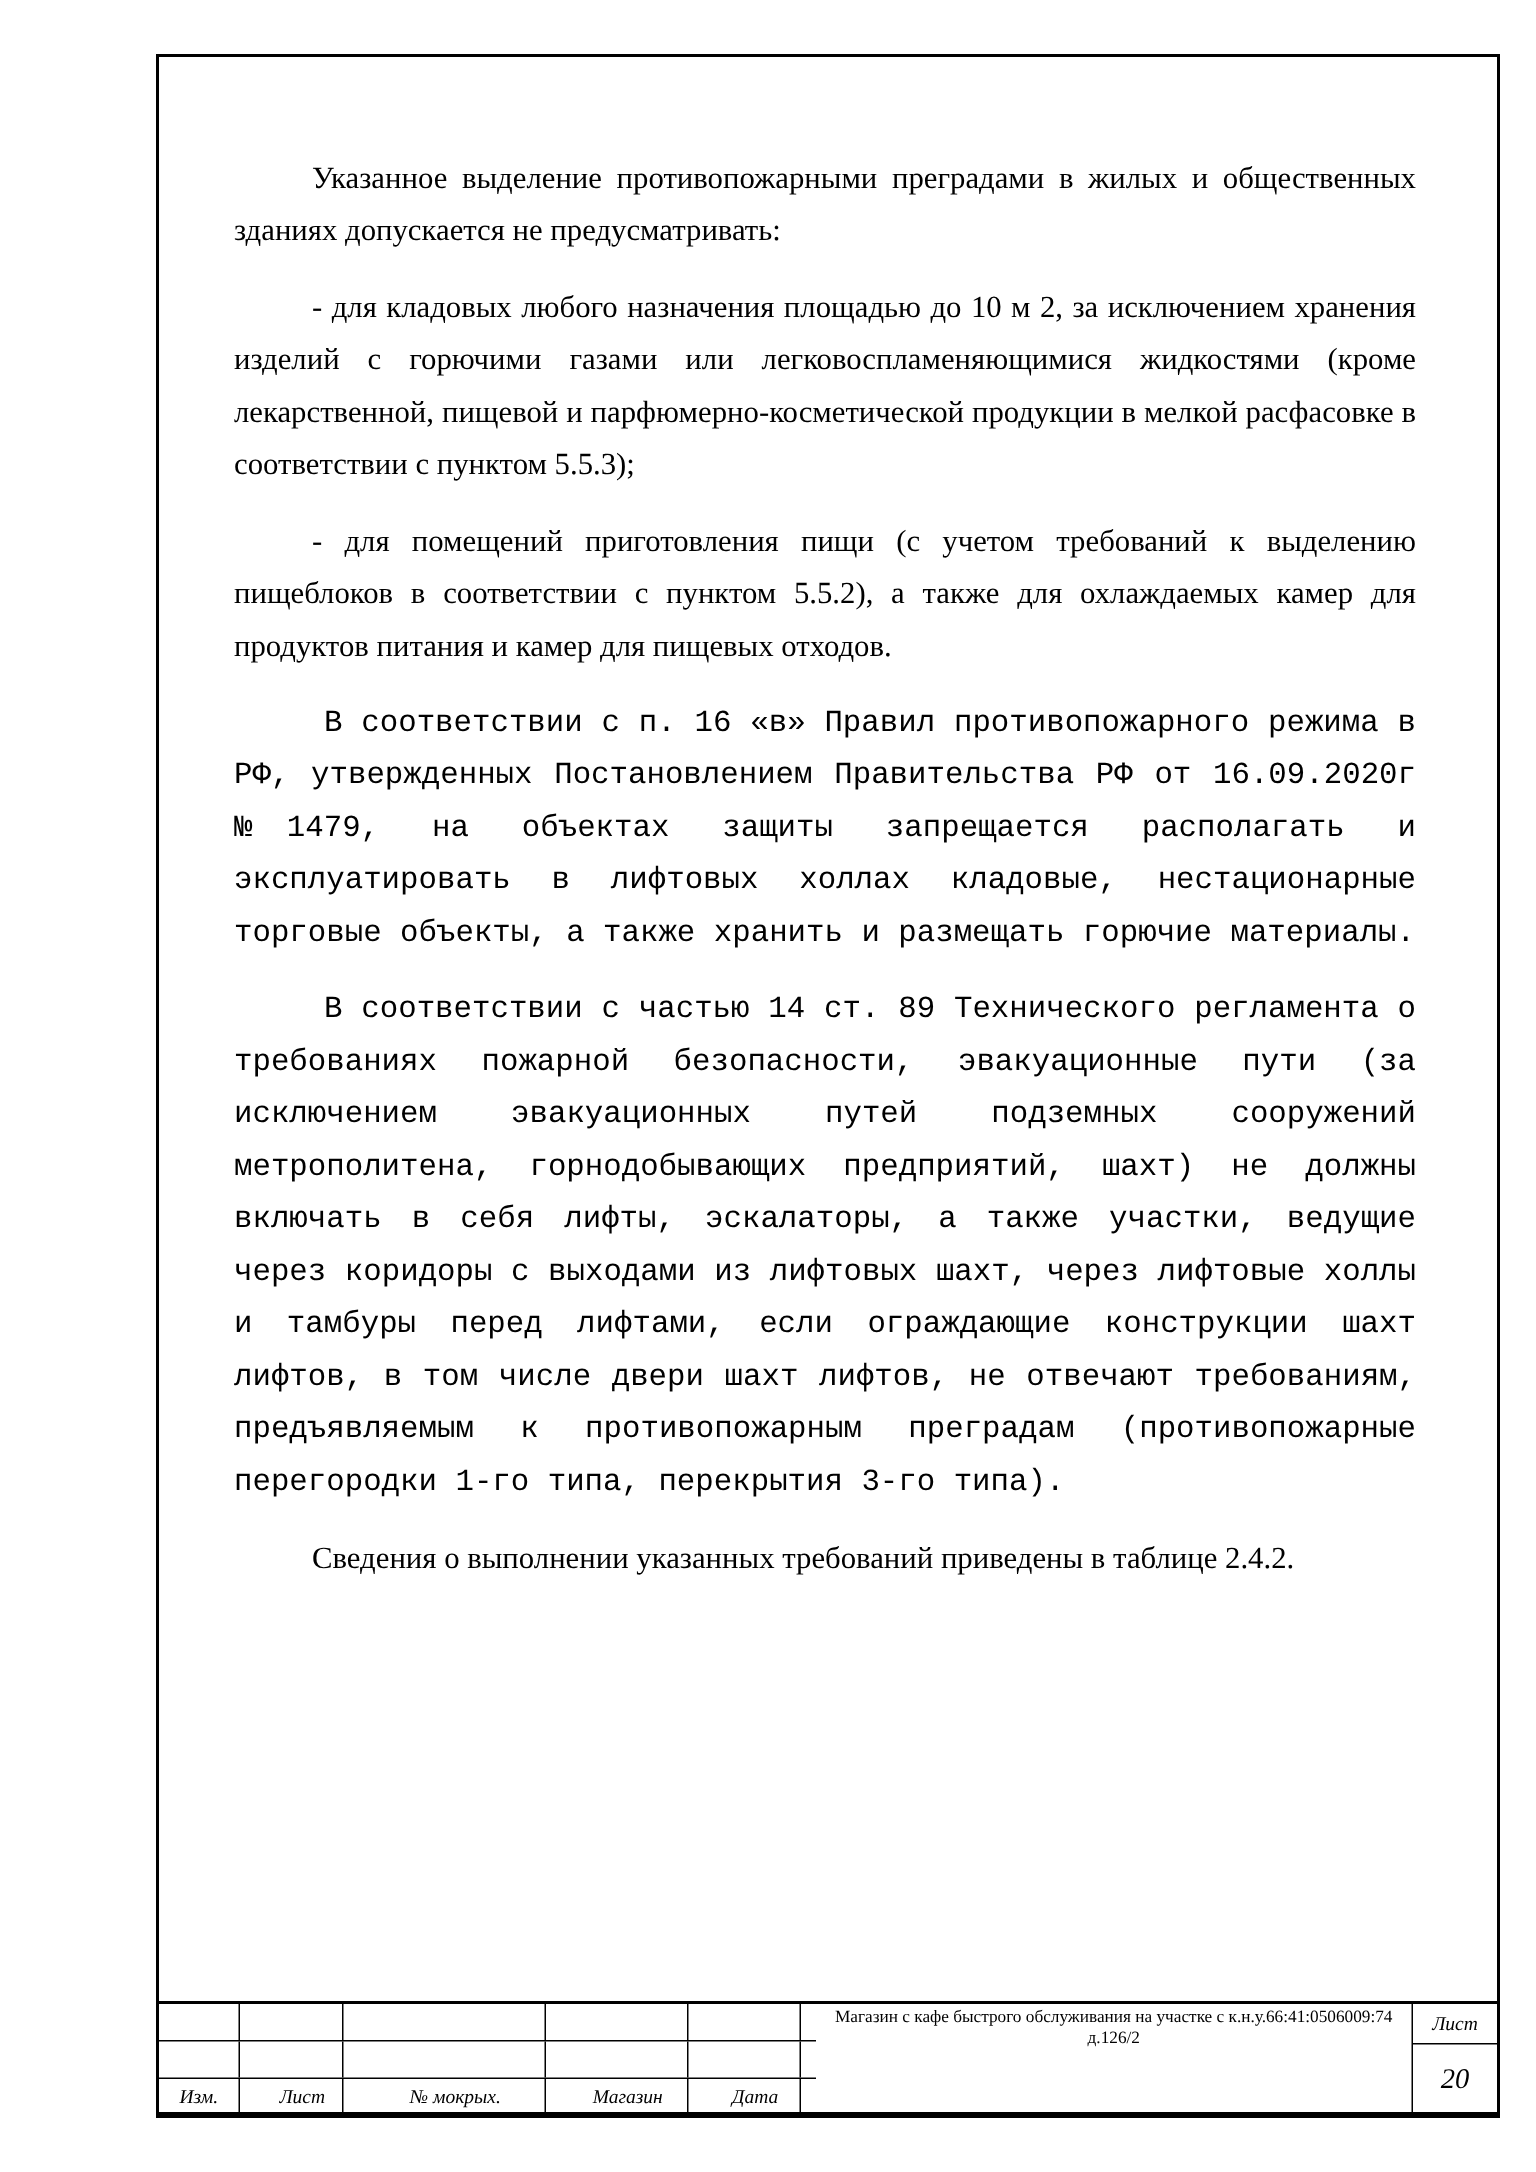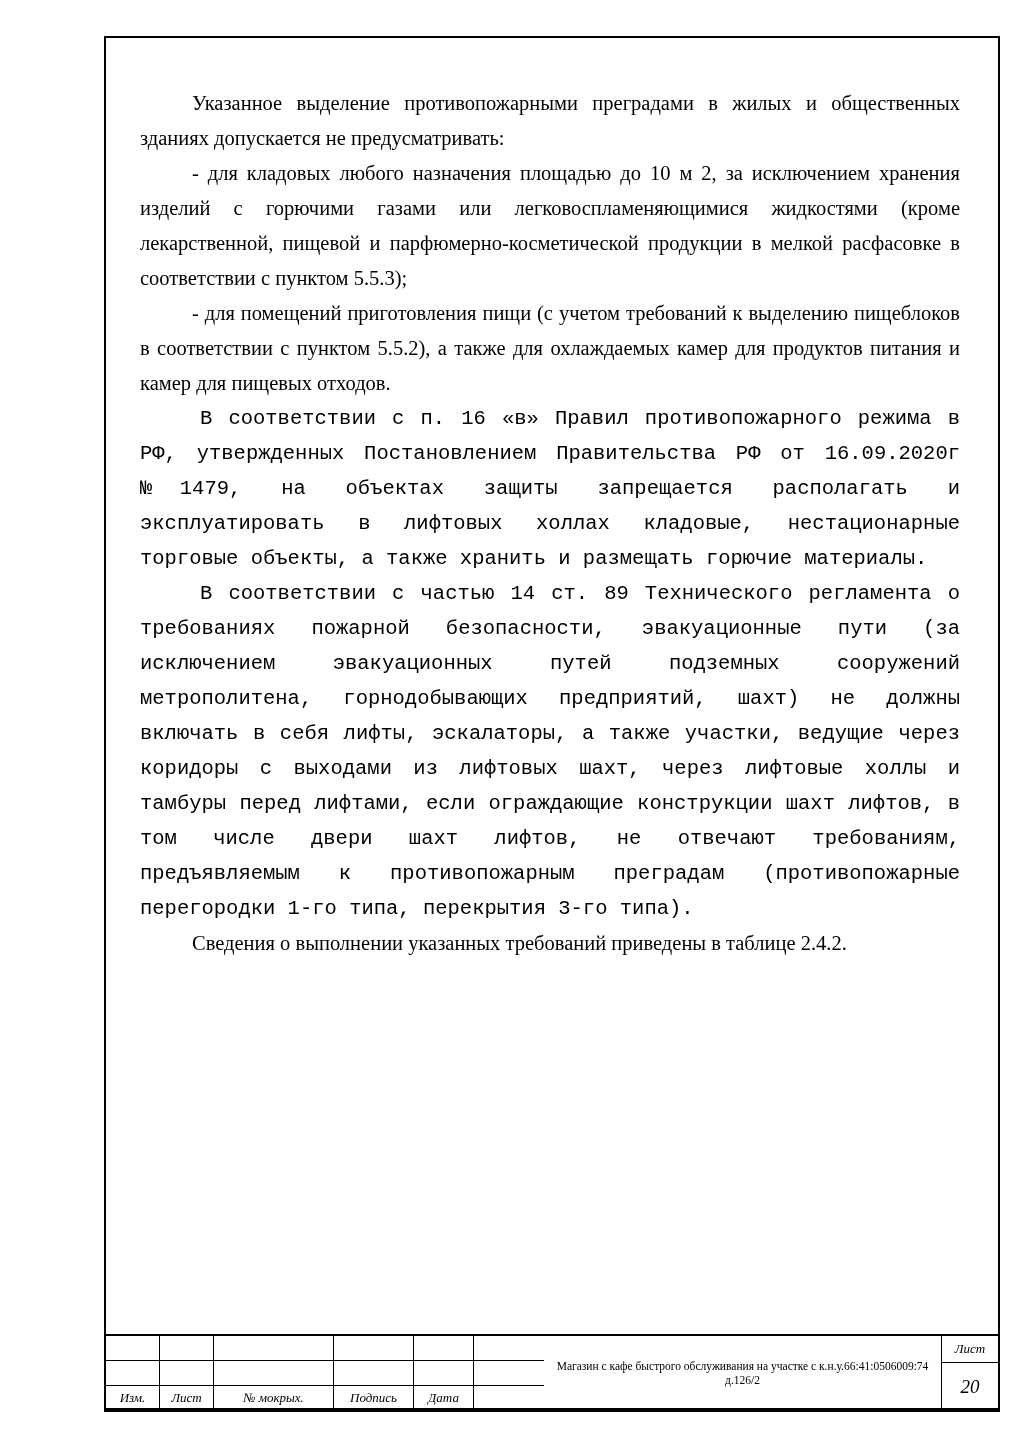--- a/index.html
+++ b/index.html
@@ -32,21 +32,21 @@
     position: absolute;
     left: 140px;
     top: 86px;
     width: 820px;
     font-size: 20.5px;
     line-height: 35px;
     text-align: justify;
     text-justify: inter-word;
   }
   .doc-body p {
-    margin: 0;
+    margin: 16px;
     text-indent: 52px;
     text-align: justify;
   }
   .doc-body p.dash {
     text-indent: 52px;
   }
   .doc-body p.wide-indent {
     text-indent: 60px;
     font-family: Liberation Mono, monospace;
   }
@@ -76,20 +76,21 @@
     top: 0;
     width: 438px;
     height: 100%;
     display: flex;
     flex-direction: column;
   }
   .stamp-row {
     display: flex;
     flex: 1;
     border-bottom: 1.5px solid #000;
+    gap: 15px;
   }
   .stamp-row:last-child {
     border-bottom: none;
   }
   .stamp-cell {
     border-right: 1.5px solid #000;
     box-sizing: border-box;
     font-family: "Liberation Serif", serif;
     font-style: italic;
     font-size: 13px;
@@ -108,21 +109,21 @@
     position: absolute;
     left: 438px;
     top: 0;
     width: 398px;
     height: 100%;
     border-right: 1.5px solid #000;
     box-sizing: border-box;
     display: flex;
     align-items: flex-start;
     justify-content: center;
-    padding-top: 23px;
+    padding-top: 2px;
   }
   .stamp-mid-text {
     font-size: 11.5px;
     text-align: center;
     line-height: 14px;
   }
   
   .stamp-right {
     position: absolute;
     left: 836px;
@@ -180,21 +181,21 @@
         <div class="stamp-cell c1"></div>
         <div class="stamp-cell c2"></div>
         <div class="stamp-cell c3"></div>
         <div class="stamp-cell c4"></div>
         <div class="stamp-cell c5"></div>
       </div>
       <div class="stamp-row">
         <div class="stamp-cell c1">Изм.</div>
         <div class="stamp-cell c2">Лист</div>
         <div class="stamp-cell c3">№ мокрых.</div>
-        <div class="stamp-cell c4">Подпись</div>
+        <div class="stamp-cell c4">Магазин</div>
         <div class="stamp-cell c5">Дата</div>
       </div>
     </div>
 
     <div class="stamp-mid">
       <div class="stamp-mid-text">Магазин с кафе быстрого обслуживания на участке с к.н.у.66:41:0506009:74 д.126/2</div>
     </div>
 
     <div class="stamp-right">
       <div class="stamp-right-top">Лист</div>

